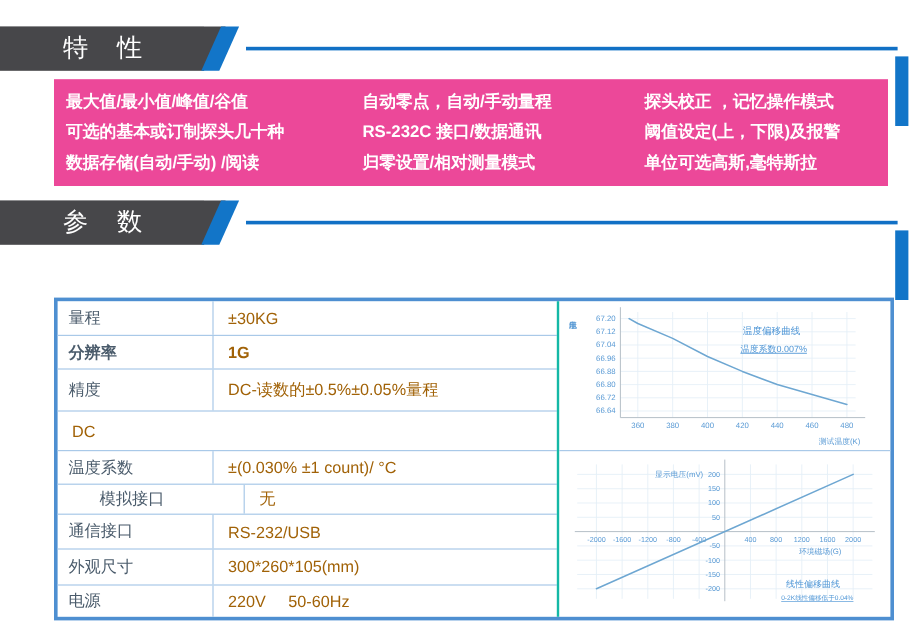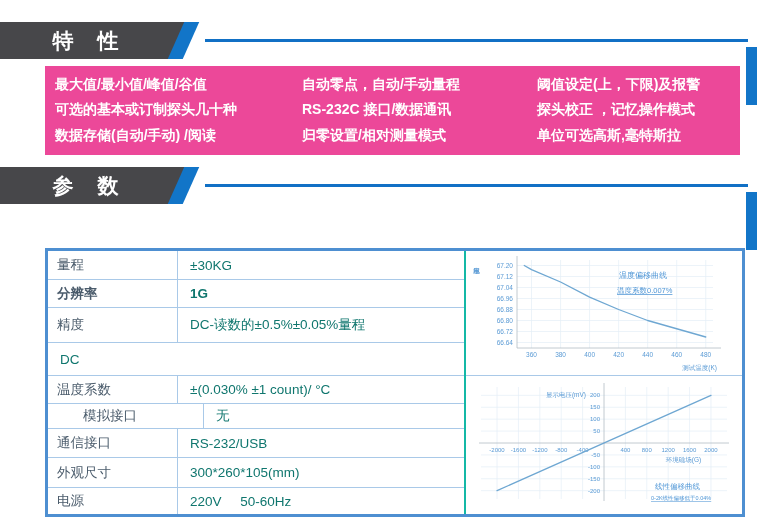--- a/index.html
+++ b/index.html
@@ -5,21 +5,21 @@
   html,body{margin:0;padding:0;background:#fff;}
   .page{position:relative;width:760px;height:524px;background:#fff;overflow:hidden;
         font-family:"Liberation Sans","DejaVu Sans",sans-serif;}
 
   
   .sec-header{position:absolute;left:0;width:760px;height:37px;}
   .sec-dark{position:absolute;left:0;top:0;width:170px;height:37px;background:#47474a;}
   .sec-dark-tri{position:absolute;left:170px;top:0;width:0;height:0;
         border-top:37px solid #47474a;border-right:18px solid transparent;}
   .sec-title{position:absolute;left:0;top:0;width:180px;height:37px;line-height:37px;
-        text-align:center;color:#fff;font-size:21px;font-weight:bold;letter-spacing:9px;}
+        text-align:center;color:#fff;font-size:21px;font-weight:normal;letter-spacing:9px;}
   .sec-slash{position:absolute;left:176px;top:0;width:15px;height:37px;background:#1275c8;
         transform:skewX(-24deg);}
   .sec-line{position:absolute;left:205px;top:17px;width:543px;height:3px;background:#1170c5;}
   .sec-ribbon{position:absolute;left:746px;width:11px;height:58px;background:#1275c8;}
 
   
   .features{position:absolute;left:45px;top:66px;width:695px;height:89px;background:#ec4899;
         display:flex;color:#fff;font-weight:bold;font-size:14px;}
   .feat-col{display:flex;flex-direction:column;justify-content:space-around;
         padding:6px 0 6px 10px;box-sizing:border-box;}
@@ -31,21 +31,21 @@
   
   .spec{position:absolute;left:45px;top:248px;width:700px;height:269px;
         border:3px solid #4e8fd1;box-sizing:border-box;display:flex;background:#fff;}
   .spec-left{width:416px;display:flex;flex-direction:column;}
   .row{display:flex;box-sizing:border-box;border-bottom:1px solid #a9c9e8;}
   .row:last-child{border-bottom:none;flex:1;}
   .cell-label{width:130px;box-sizing:border-box;border-right:1px solid #a9c9e8;
         padding-left:9px;display:flex;align-items:center;
         color:#4a5b6b;font-size:13.5px;}
   .cell-value{flex:1;padding-left:12px;display:flex;align-items:center;
-        color:#0f766e;font-size:13.5px;white-space:pre;}
+        color:#a16207;font-size:13.5px;white-space:pre;}
   .chart-col{flex:1;display:flex;flex-direction:column;border-left:2px solid #14b8a6;}
   .chart-cell-top{height:125px;box-sizing:border-box;border-bottom:1px solid #a9c9e8;position:relative;}
   .chart-cell-bottom{flex:1;position:relative;}
   .chart-cell-top svg,.chart-cell-bottom svg{position:absolute;left:1px;top:1px;}
 </style>
 </head>
 <body>
 
 <div class="page">
 
@@ -63,22 +63,22 @@
       <div class="feat-line">最大值/最小值/峰值/谷值</div>
       <div class="feat-line">可选的基本或订制探头几十种</div>
       <div class="feat-line">数据存储(自动/手动) /阅读</div>
     </div>
     <div class="feat-col feat-col2">
       <div class="feat-line">自动零点，自动/手动量程</div>
       <div class="feat-line">RS-232C 接口/数据通讯</div>
       <div class="feat-line">归零设置/相对测量模式</div>
     </div>
     <div class="feat-col feat-col3">
+      <div class="feat-line">探头校正 ，记忆操作模式</div>
       <div class="feat-line">阈值设定(上，下限)及报警</div>
-      <div class="feat-line">探头校正 ，记忆操作模式</div>
       <div class="feat-line">单位可选高斯,毫特斯拉</div>
     </div>
   </div>
 
   <div class="sec-header" style="top:167px;">
     <div class="sec-dark"></div>
     <div class="sec-dark-tri"></div>
     <div class="sec-slash"></div>
     <div class="sec-line"></div>
     <div class="sec-title">参 数</div>

